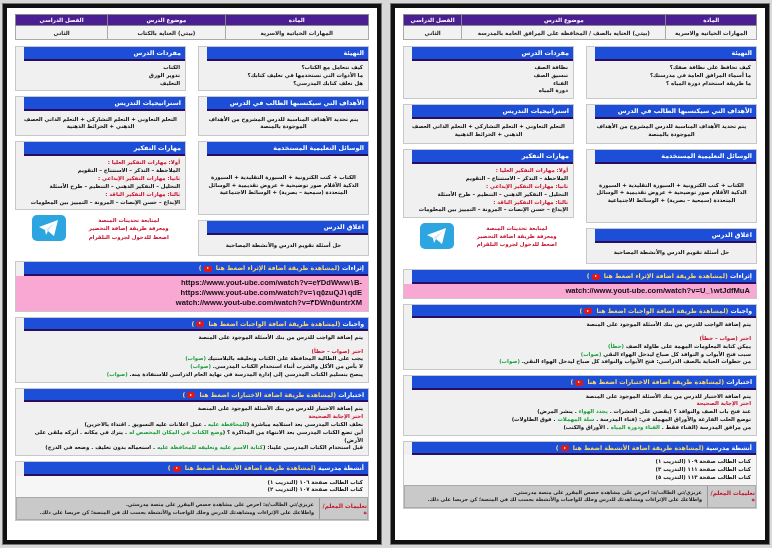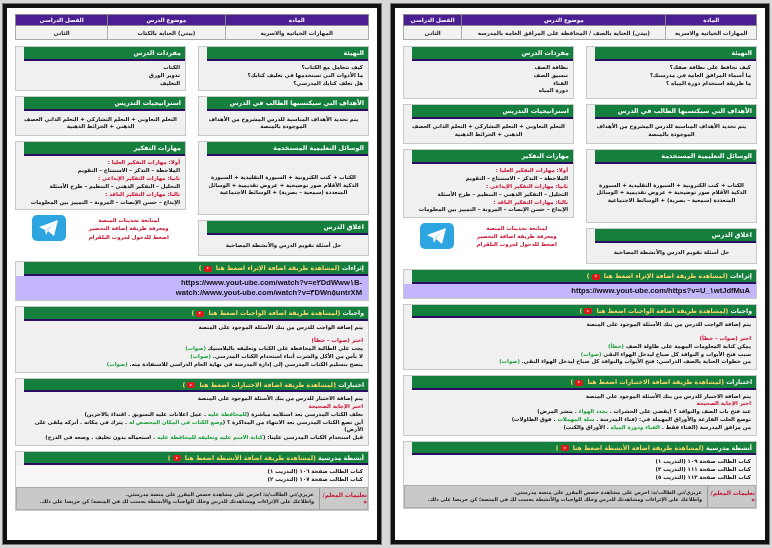--- a/index.html
+++ b/index.html
@@ -10,30 +10,30 @@
     border: 4px solid #111; outline: 1px solid #777; padding: 6px 8px;
     direction: rtl; overflow: hidden;
   }
   .page.left { left: 3px; width: 378px; }
   .page.right { left: 391px; width: 378px; }
   .hdr-table { width: 100%; border-collapse: collapse; font-size: 5.6px; margin-bottom: 6px; }
   .hdr-table th { background: #4b1e94; color: #fff; font-weight: bold; padding: 2px 3px; border: 1px solid #888; }
   .hdr-table td { background: #f2f2f2; color: #222; font-weight: bold; text-align: center; padding: 3px; border: 1px solid #aaa; height: 14px; }
   .grid { display: grid; grid-template-columns: 1fr 1fr; column-gap: 12px; row-gap: 5px; }
   .box { border: 1px solid #c8c8c8; background: #f0f0f0; }
-  .box .title { background: #15803d; color: #fff; font-size: 6.4px; font-weight: bold; padding: 2px 4px; border-bottom: 2px solid #2a0d60; margin-left: 8px; }
+  .box .title { background: #1d4ed8; color: #fff; font-size: 6.4px; font-weight: bold; padding: 2px 4px; border-bottom: 2px solid #2a0d60; margin-left: 8px; }
   .box .body { font-size: 5.4px; color: #111; font-weight: bold; padding: 3px 5px; line-height: 1.45; }
   .body.center { text-align: center; display: flex; flex-direction: column; justify-content: center; }
   .red { color: #c8102e; }
   .green { color: #1a9e3a; }
   .wide { margin-top: 5px; }
   .wide .title { font-size: 6.2px; }
   .yt { display: inline-block; width: 8px; height: 6px; background: #e01818; border-radius: 2px; vertical-align: middle; position: relative; margin: 0 2px; }
   .yt::after { content: ""; position: absolute; left: 3px; top: 1.5px; border-left: 2.5px solid #fff; border-top: 1.5px solid transparent; border-bottom: 1.5px solid transparent; }
-  .links { direction: ltr; text-align: right; font-family: "Liberation Sans", sans-serif; font-size: 7.6px; font-weight: bold; color: #111; line-height: 1.35; padding: 2px 6px; background: #c4b5fd; }
+  .links { direction: ltr; text-align: right; font-family: "Liberation Sans", sans-serif; font-size: 7.6px; font-weight: bold; color: #111; line-height: 1.35; padding: 2px 6px; background: #f9a8d4; }
   .telegram-cell { display: flex; align-items: center; justify-content: space-around; padding: 2px 6px; }
   .tg-icon { width: 34px; height: 26px; background: #2ca5e0; border-radius: 5px; position: relative; }
   .tg-icon svg { position: absolute; left: 6px; top: 4px; }
   .tg-text { font-size: 5.4px; color: #c8102e; font-weight: bold; text-align: center; line-height: 1.5; }
   .notes { display: flex; background: #c9c9c9; border: 1px solid #aaa; font-size: 5px; font-weight: bold; }
   .notes .label { width: 48px; color: #c8102e; display: flex; align-items: center; justify-content: center; font-size: 5.8px; border-left: 1px solid #999; }
   .notes .txt { flex: 1; padding: 3px 5px; line-height: 1.5; color: #222; }
   .yt-label { color: #ffd86b; }
 </style>
 </head>
@@ -121,20 +121,21 @@
       </div>
     </div>
 
     <div class="box wide">
       <div class="title">
         <span>إثراءات</span>
         <span class="yt-label"><span>(لمشاهدة طريقة اضافة الإثراء اضغط هنا</span> <span class="yt"></span>)</span>
       </div>
       <div class="links">
           <div>https://www.yout-ube.com/watch?v=e٢DdWww١B-</div>
+          <div>https://www.yout-ube.com/watch?v=١q٥zuQJ١qdE</div>
           <div>watch://www.yout-ube.com/watch?v=٣DWn٥untrXM</div>
         </div>
     </div>
 
     <div class="box wide">
       <div class="title">
         <span>واجبات</span>
         <span class="yt-label"><span>(لمشاهدة طريقة اضافة الواجبات اضغط هنا</span> <span class="yt"></span>)</span>
       </div>
       <div class="body">
@@ -265,21 +266,21 @@
         </div>
       </div>
     </div>
 
     <div class="box wide">
       <div class="title">
         <span>إثراءات</span>
         <span class="yt-label"><span>(لمشاهدة طريقة اضافة الإثراء اضغط هنا</span> <span class="yt"></span>)</span>
       </div>
       <div class="links">
-          <div>https://www.yout-ube.com/https?v=U_١wtJdfMuA</div>
+          <div>watch://www.yout-ube.com/watch?v=U_١wtJdfMuA</div>
         </div>
     </div>
 
     <div class="box wide">
       <div class="title">
         <span>واجبات</span>
         <span class="yt-label"><span>(لمشاهدة طريقة اضافة الواجبات اضغط هنا</span> <span class="yt"></span>)</span>
       </div>
       <div class="body">
         <div>يتم إضافة الواجب للدرس من بنك الأسئلة الموجود على المنصة</div>

